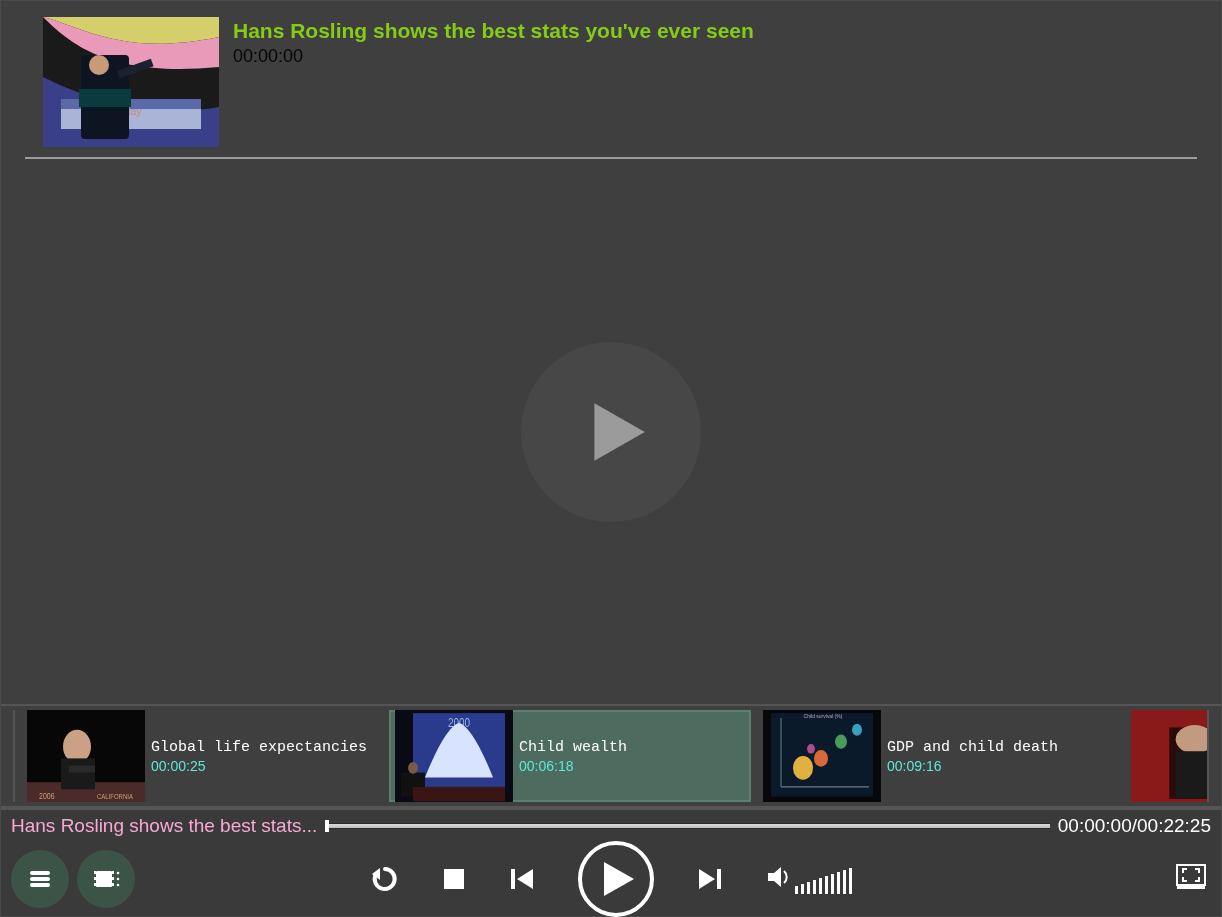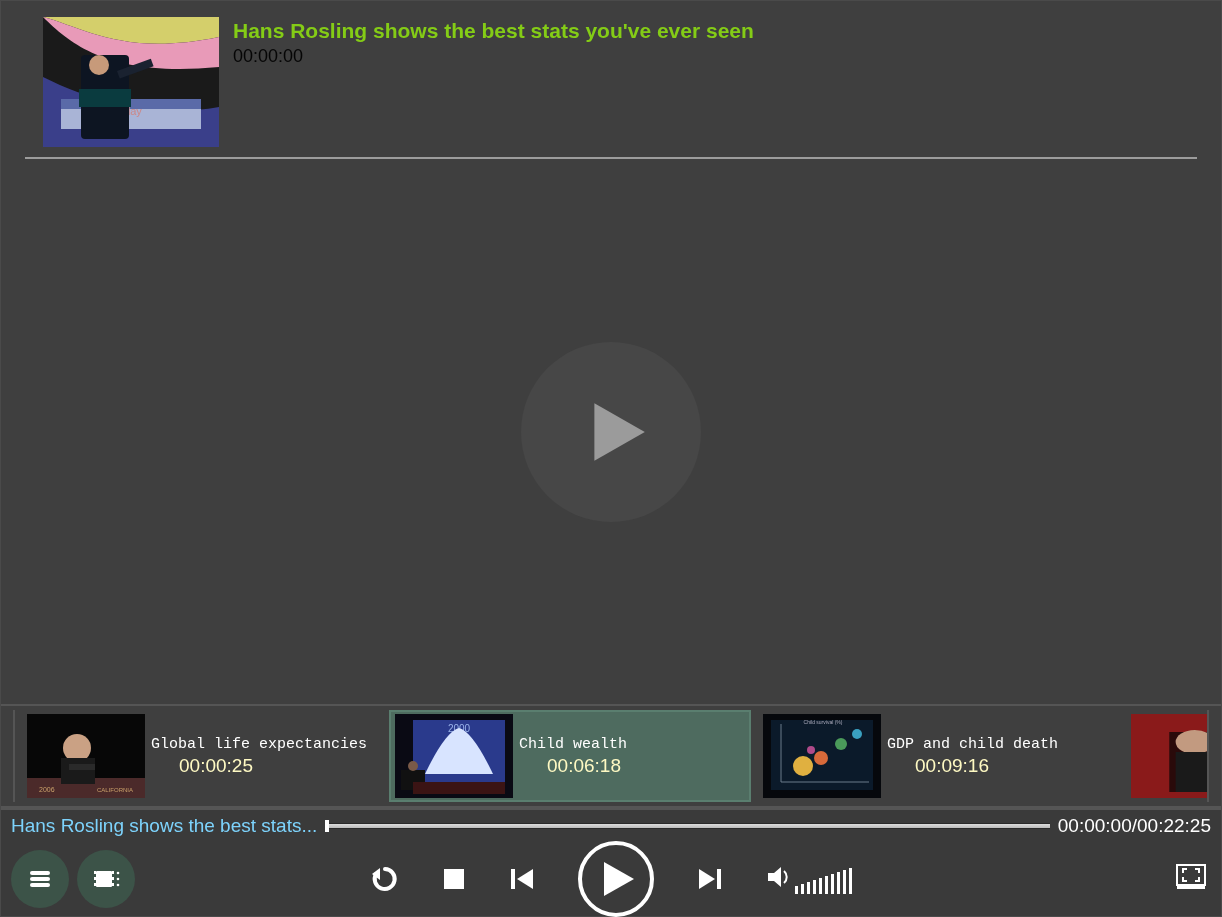--- a/index.html
+++ b/index.html
@@ -23,32 +23,32 @@
 
   
   .chapter-strip { height: 104px; background: #3f3f3f; display: flex; align-items: stretch; padding: 4px 0; border-top: 2px solid #555; border-bottom: 2px solid #555; }
   .strip-edge { width: 14px; background: transparent; border-left: 2px solid #555; border-right: 2px solid #555; cursor: pointer; }
   .strip-edge:first-child { border-left: none; }
   .strip-edge:last-child { border-right: none; }
   .strip-body { flex: 1; display: flex; align-items: stretch; gap: 6px; padding: 0 6px; overflow: hidden; }
 
   .chapter { display: flex; align-items: center; height: 92px; padding: 4px; flex: 0 0 362px; cursor: pointer; border: 2px solid transparent; }
   .chapter.selected { background: #4e6b5f; border: 2px solid #5a7e6f; }
-  .chapter-thumb { width: 118px; height: 84px; background: #111; flex: 0 0 118px; }
+  .chapter-thumb { width: 118px; height: 100px; background: #111; flex: 0 0 118px; }
   .chapter-thumb svg { width: 100%; height: 100%; display: block; }
   .chapter-meta { margin-left: 6px; color: #dcdcdc; }
   .chapter-title { font-size: 15px; color: #ffffff; font-family: Liberation Mono, monospace; }
-  .chapter-time { font-size: 19px; color: #fef9c3; margin-top: 2px; margin-left: 28px; }
+  .chapter-time { font-size: 14px; color: #5eead4; margin-top: 2px; }
   .chapter.partial { flex: 0 0 80px; }
   .chapter.partial .chapter-thumb { width: 74px; }
 
   
   .bottom-bar { height: 108px; background: #3a3a3a; position: relative; border-top: 2px solid #555; }
   .timeline-row { display: flex; align-items: center; height: 30px; padding: 2px 10px 0 10px; gap: 8px; }
-  .now-title { color: #7dd3fc; font-size: 19px; white-space: nowrap; overflow: hidden; text-overflow: ellipsis; max-width: 310px; flex: 0 0 auto; }
+  .now-title { color: #f9a8d4; font-size: 19px; white-space: nowrap; overflow: hidden; text-overflow: ellipsis; max-width: 310px; flex: 0 0 auto; }
   .timeline { flex: 1; height: 6px; background: #2a2a2a; position: relative; cursor: pointer; }
   .timeline::before { content:""; position:absolute; inset:0; background: linear-gradient(#ddd,#bbb); height: 4px; top:1px; }
   .timeline-knob { position: absolute; left: 0; top: -3px; width: 4px; height: 12px; background: #fff; }
   .time-readout { color: #ffffff; font-size: 19px; flex: 0 0 auto; }
 
   .controls-row { display: flex; align-items: center; height: 78px; position: relative; }
   .left-buttons { display: flex; gap: 8px; padding-left: 10px; }
   .circ-btn { width: 58px; height: 58px; border-radius: 50%; background: #3c5348; display: flex; align-items: center; justify-content: center; cursor: pointer; }
   .circ-btn svg { fill: #fff; }
 

